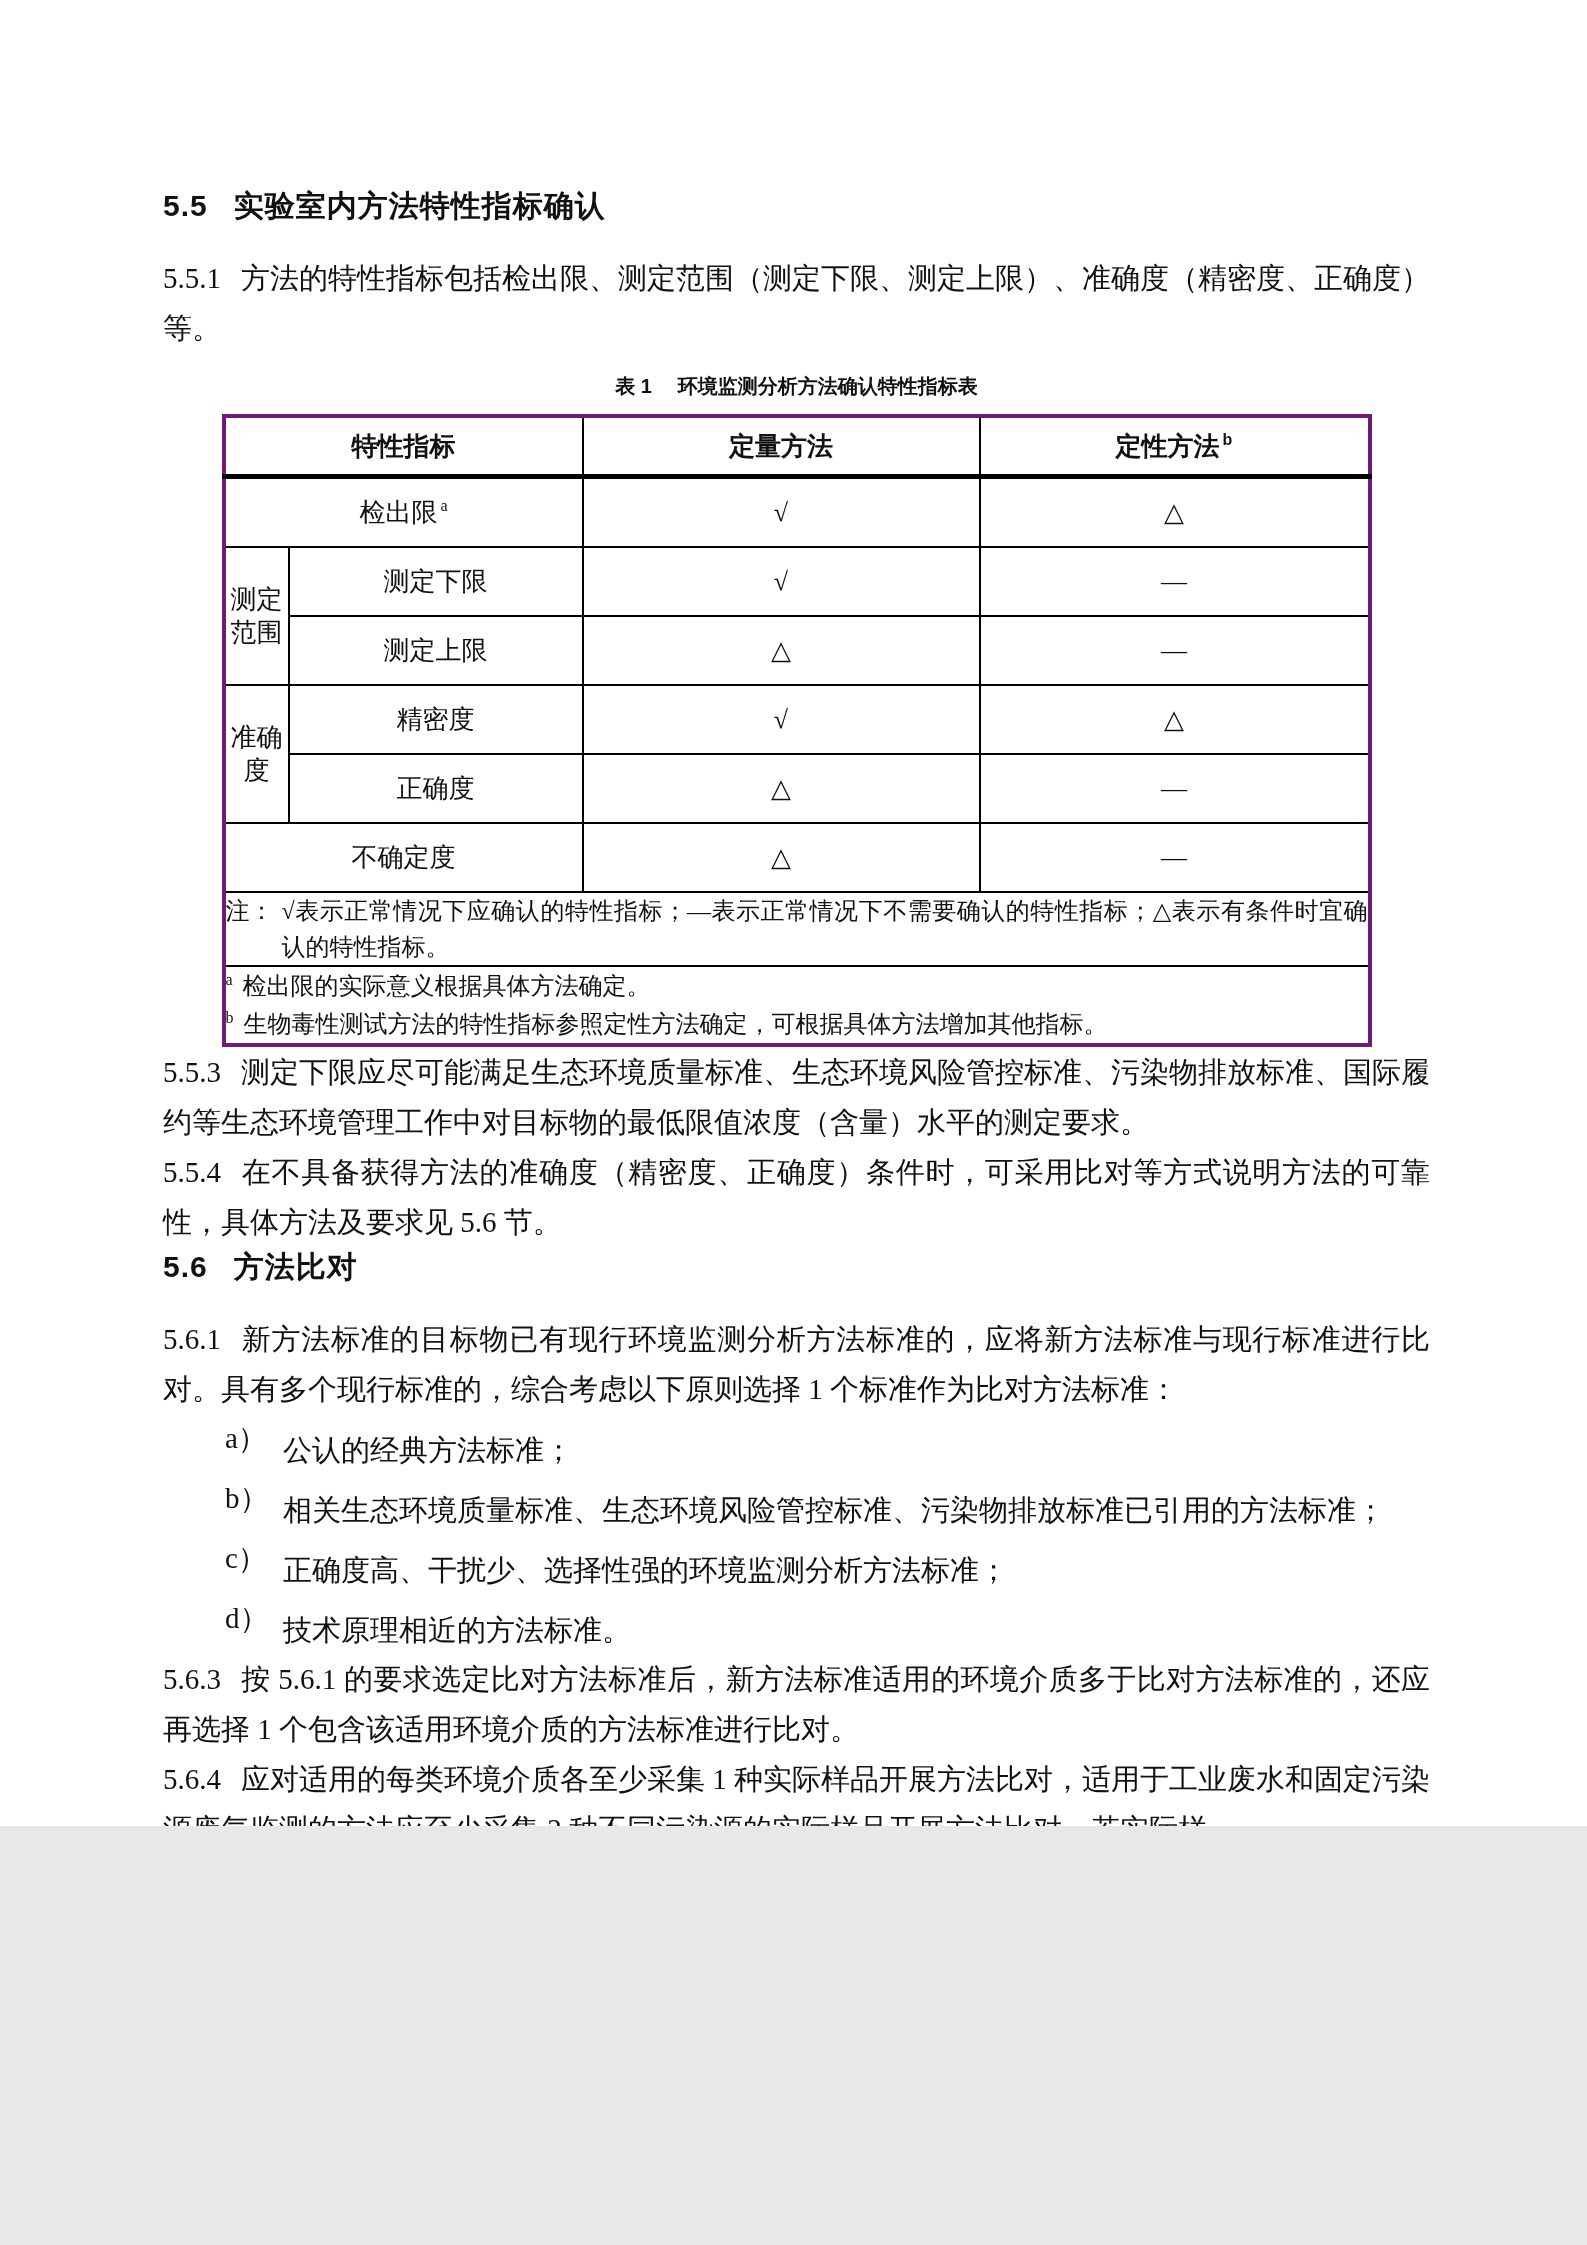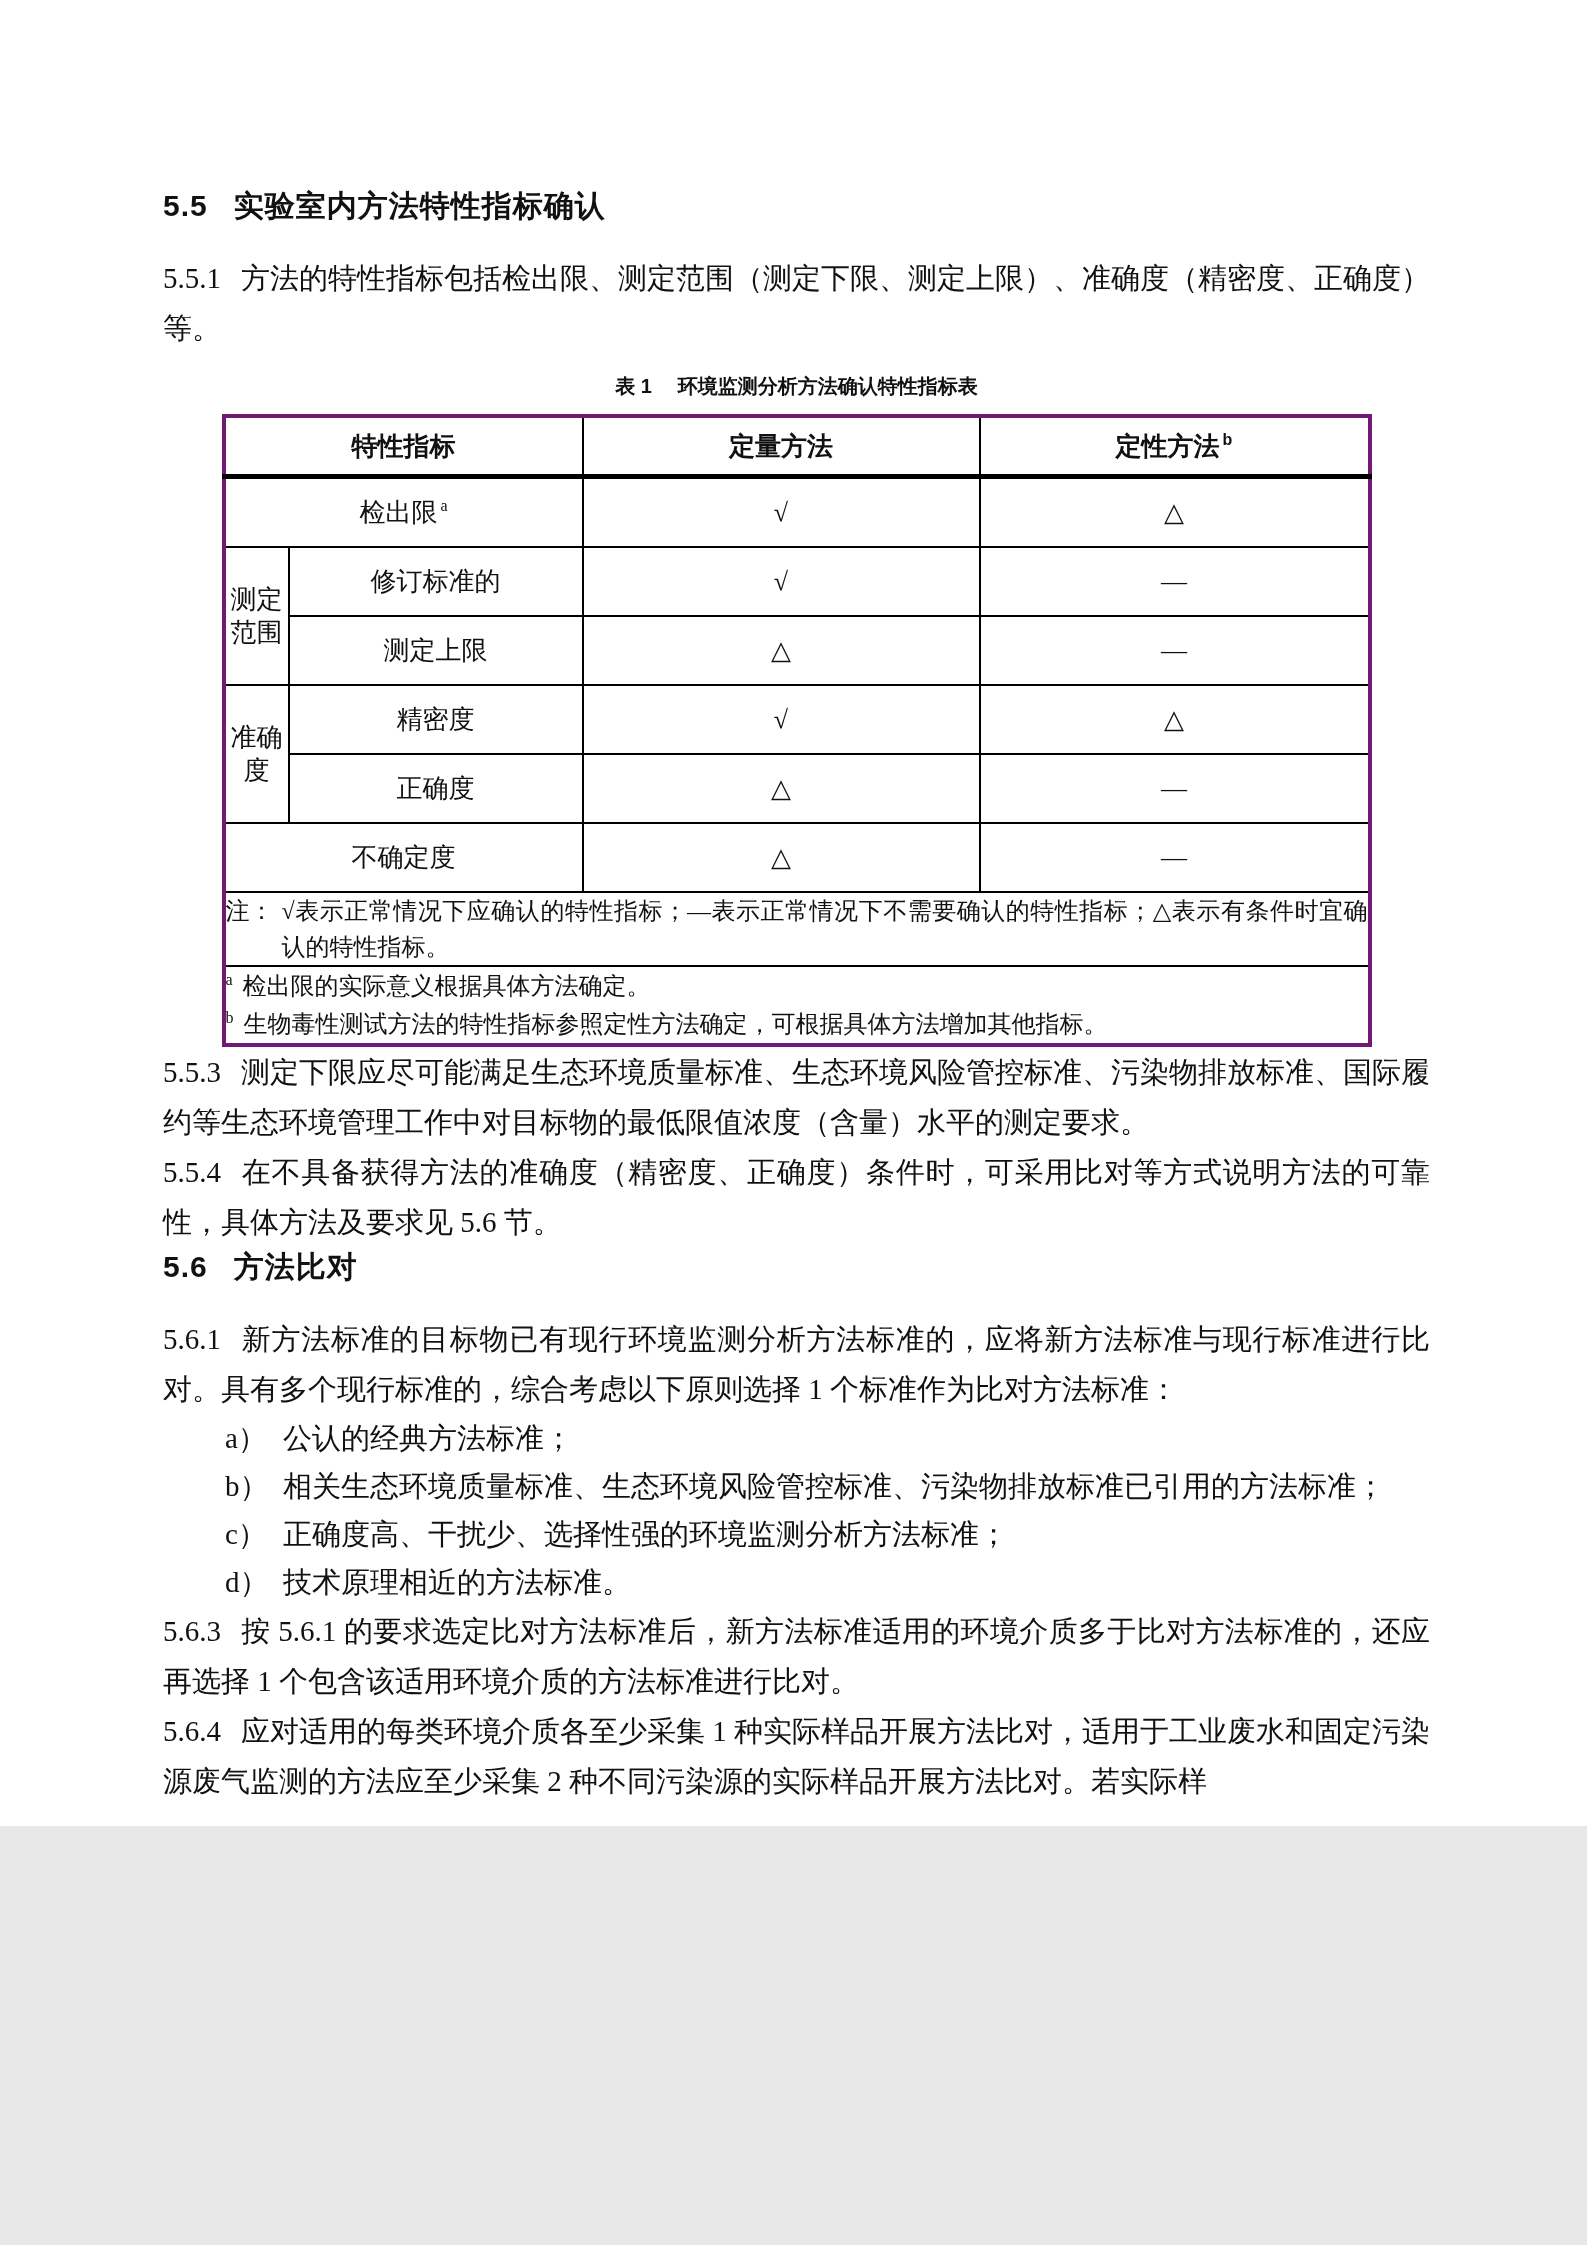--- a/index.html
+++ b/index.html
@@ -96,21 +96,21 @@
   .after-table { margin-top: 30px; }
   .h56 { margin: 16px 0 24px 0; }
   .list-block { margin: 0; }
   .list-item {
     display: flex;
     font-size: 29px;
     line-height: 48px;
     margin-left: 62px;
   }
   .li-label { flex: none; width: 58px; }
-  .li-text { flex: 1; text-align: justify; }
+  .li-text { flex: 1; text-align: justify; margin-top: 12px; }
   .page-number {
     position: absolute;
     left: 0;
     right: 0;
     top: 2050px;
     text-align: center;
     font-size: 28px;
   }
 </style>
 </head>
@@ -144,21 +144,21 @@
           <td><span>定量方法</span></td>
           <td><span>定性方法</span><sup class="marker">b</sup></td>
         </tr>
         <tr class="t-row">
           <td colspan="2" class="thick-b"><span>检出限</span><sup class="marker">a</sup></td>
           <td class="thick-b">√</td>
           <td class="thick-b">△</td>
         </tr>
         <tr class="t-row">
           <td rowspan="2" class="vlabel thick-b">测定范围</td>
-          <td>修订标准的</td>
+          <td>测定下限</td>
           <td>√</td>
           <td>—</td>
         </tr>
         <tr class="t-row">
           <td class="thick-b">测定上限</td>
           <td class="thick-b">△</td>
           <td class="thick-b">—</td>
         </tr>
         <tr class="t-row">
           <td rowspan="2" class="vlabel thick-b">准确度</td>

